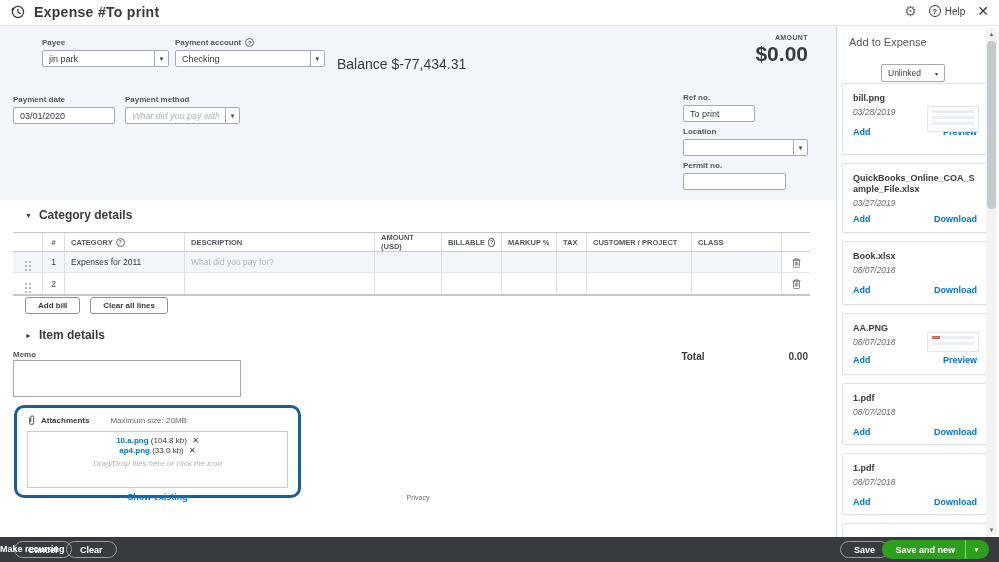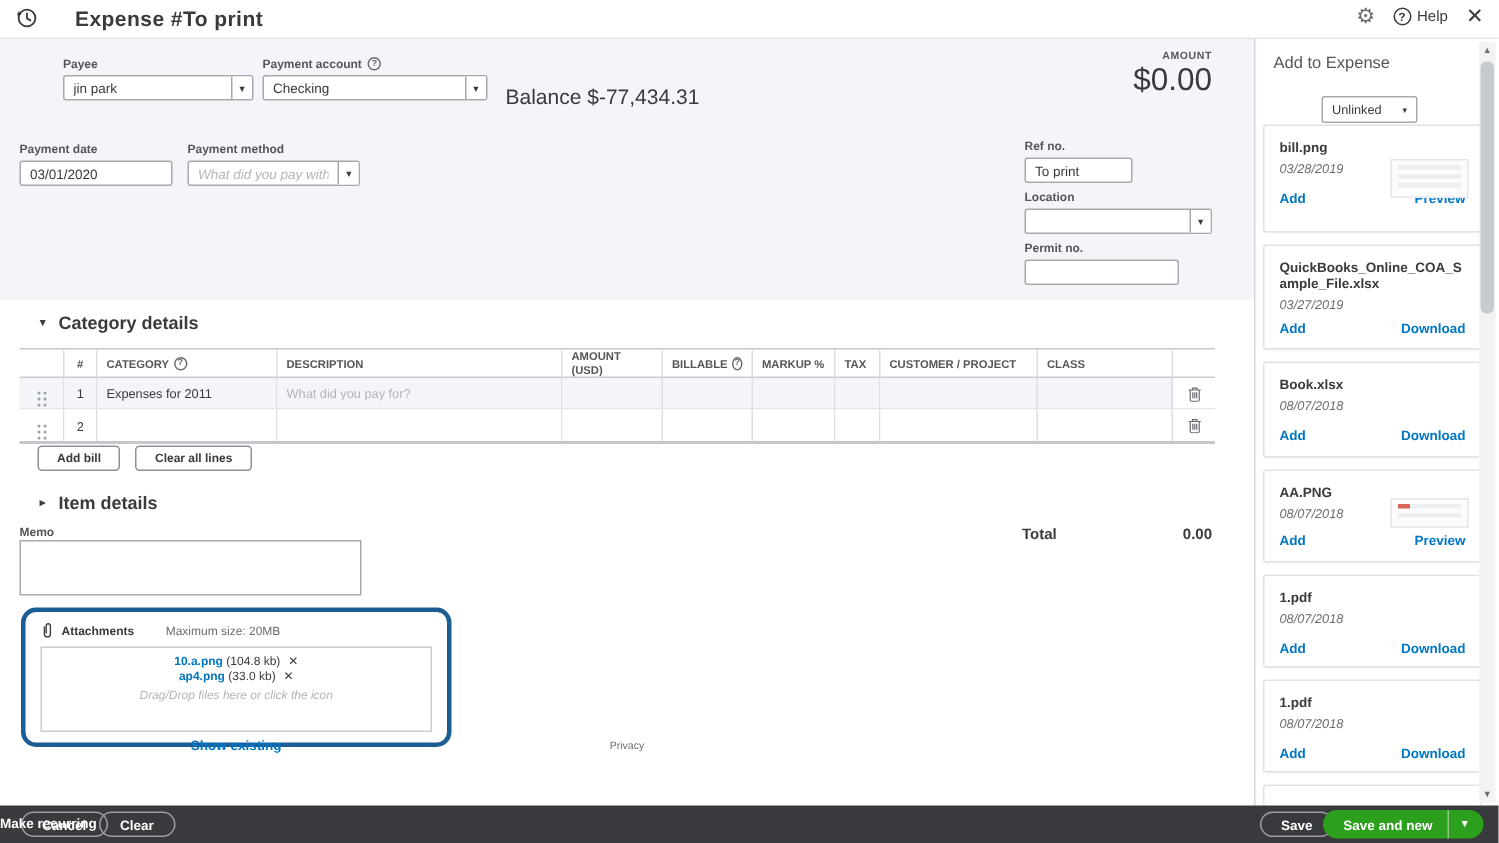--- a/index.html
+++ b/index.html
@@ -2,21 +2,21 @@
 <html><head>
 <meta charset="utf-8">
 <style>
   * { margin:0; padding:0; box-sizing:border-box; }
   html,body { width:999px; height:562px; overflow:hidden;
     font-family:"Liberation Sans","DejaVu Sans",sans-serif; color:#393a3d; background:#fff; }
   .abs { position:absolute; }
   
   #header-bar { position:absolute; left:0; top:0; width:999px; height:26px; background:#fff;
     border-bottom:1px solid #e3e5e8; z-index:5; }
-  .hdr-left { position:absolute; left:10px; top:4px; display:flex; align-items:center; gap:24px; }
+  .hdr-left { position:absolute; left:10px; top:4px; display:flex; align-items:center; gap:8px; }
   .hdr-title { font-size:14px; font-weight:bold; letter-spacing:.3px; }
   .hdr-right { position:absolute; right:10px; top:3px; display:flex; align-items:center; gap:12px; }
   .gear { font-family:"DejaVu Sans",sans-serif; font-size:14px; color:#6b6c72; cursor:pointer; line-height:1; }
   .help-wrap { display:flex; align-items:center; gap:4px; cursor:pointer; }
   .qcircle { width:12px; height:12px; border:1px solid #393a3d; border-radius:50%; font-size:8px;
     display:flex; align-items:center; justify-content:center; font-weight:bold; }
   .help-txt { font-size:10px; }
   .close-x { font-size:14px; font-weight:bold; cursor:pointer; font-family:"DejaVu Sans",sans-serif; }
   
   #form-gray { position:absolute; left:0; top:26px; width:836px; height:174px; background:#f4f5f8; }
@@ -25,21 +25,21 @@
     font-size:6px; display:inline-flex; align-items:center; justify-content:center; font-weight:bold; }
   .tb { display:flex; background:#fff; border:1px solid #a6a9ad; border-radius:2px; height:17px; }
   .tb input { border:none; outline:none; background:transparent; font-size:9px; padding:0 6px;
     width:100%; font-family:inherit; color:#393a3d; }
   .tb input::placeholder { color:#b2b5ba; font-style:italic; }
   .dd-arrow { width:16px; border-left:1px solid #a6a9ad; display:flex; align-items:center;
     justify-content:center; font-size:7px; color:#393a3d; cursor:pointer; background:#fff; }
   .balance { position:absolute; left:337px; top:30px; font-size:14px; color:#393a3d; }
   .amount-block { position:absolute; right:28px; top:8px; text-align:right; }
   .amount-label { font-size:7px; font-weight:bold; color:#55565a; letter-spacing:.4px; }
-  .amount-value { font-size:21px; font-weight:normal; margin-top:1px; }
+  .amount-value { font-size:21px; font-weight:bold; margin-top:1px; }
   
   #main-white { position:absolute; left:0; top:200px; width:836px; height:337px; background:#fff; }
   .section-title { display:flex; align-items:center; gap:7px; font-size:12px; font-weight:bold; cursor:pointer; }
   .tri { font-size:7px; color:#393a3d; }
   
   #cat-table { position:absolute; left:13px; top:32px; width:797px; display:grid;
     grid-template-columns:30px 22px 120px 190px 67px 60px 55px 30px 105px 90px 28px;
     grid-auto-rows:auto; border-top:1px solid #c4c7cc; border-bottom:2px solid #c4c7cc; font-size:8.5px; }
   .c { display:flex; align-items:center; padding:0 6px; border-right:1px solid #dcdee2; min-height:21px; }
   .c:nth-child(11n) { border-right:none; }

